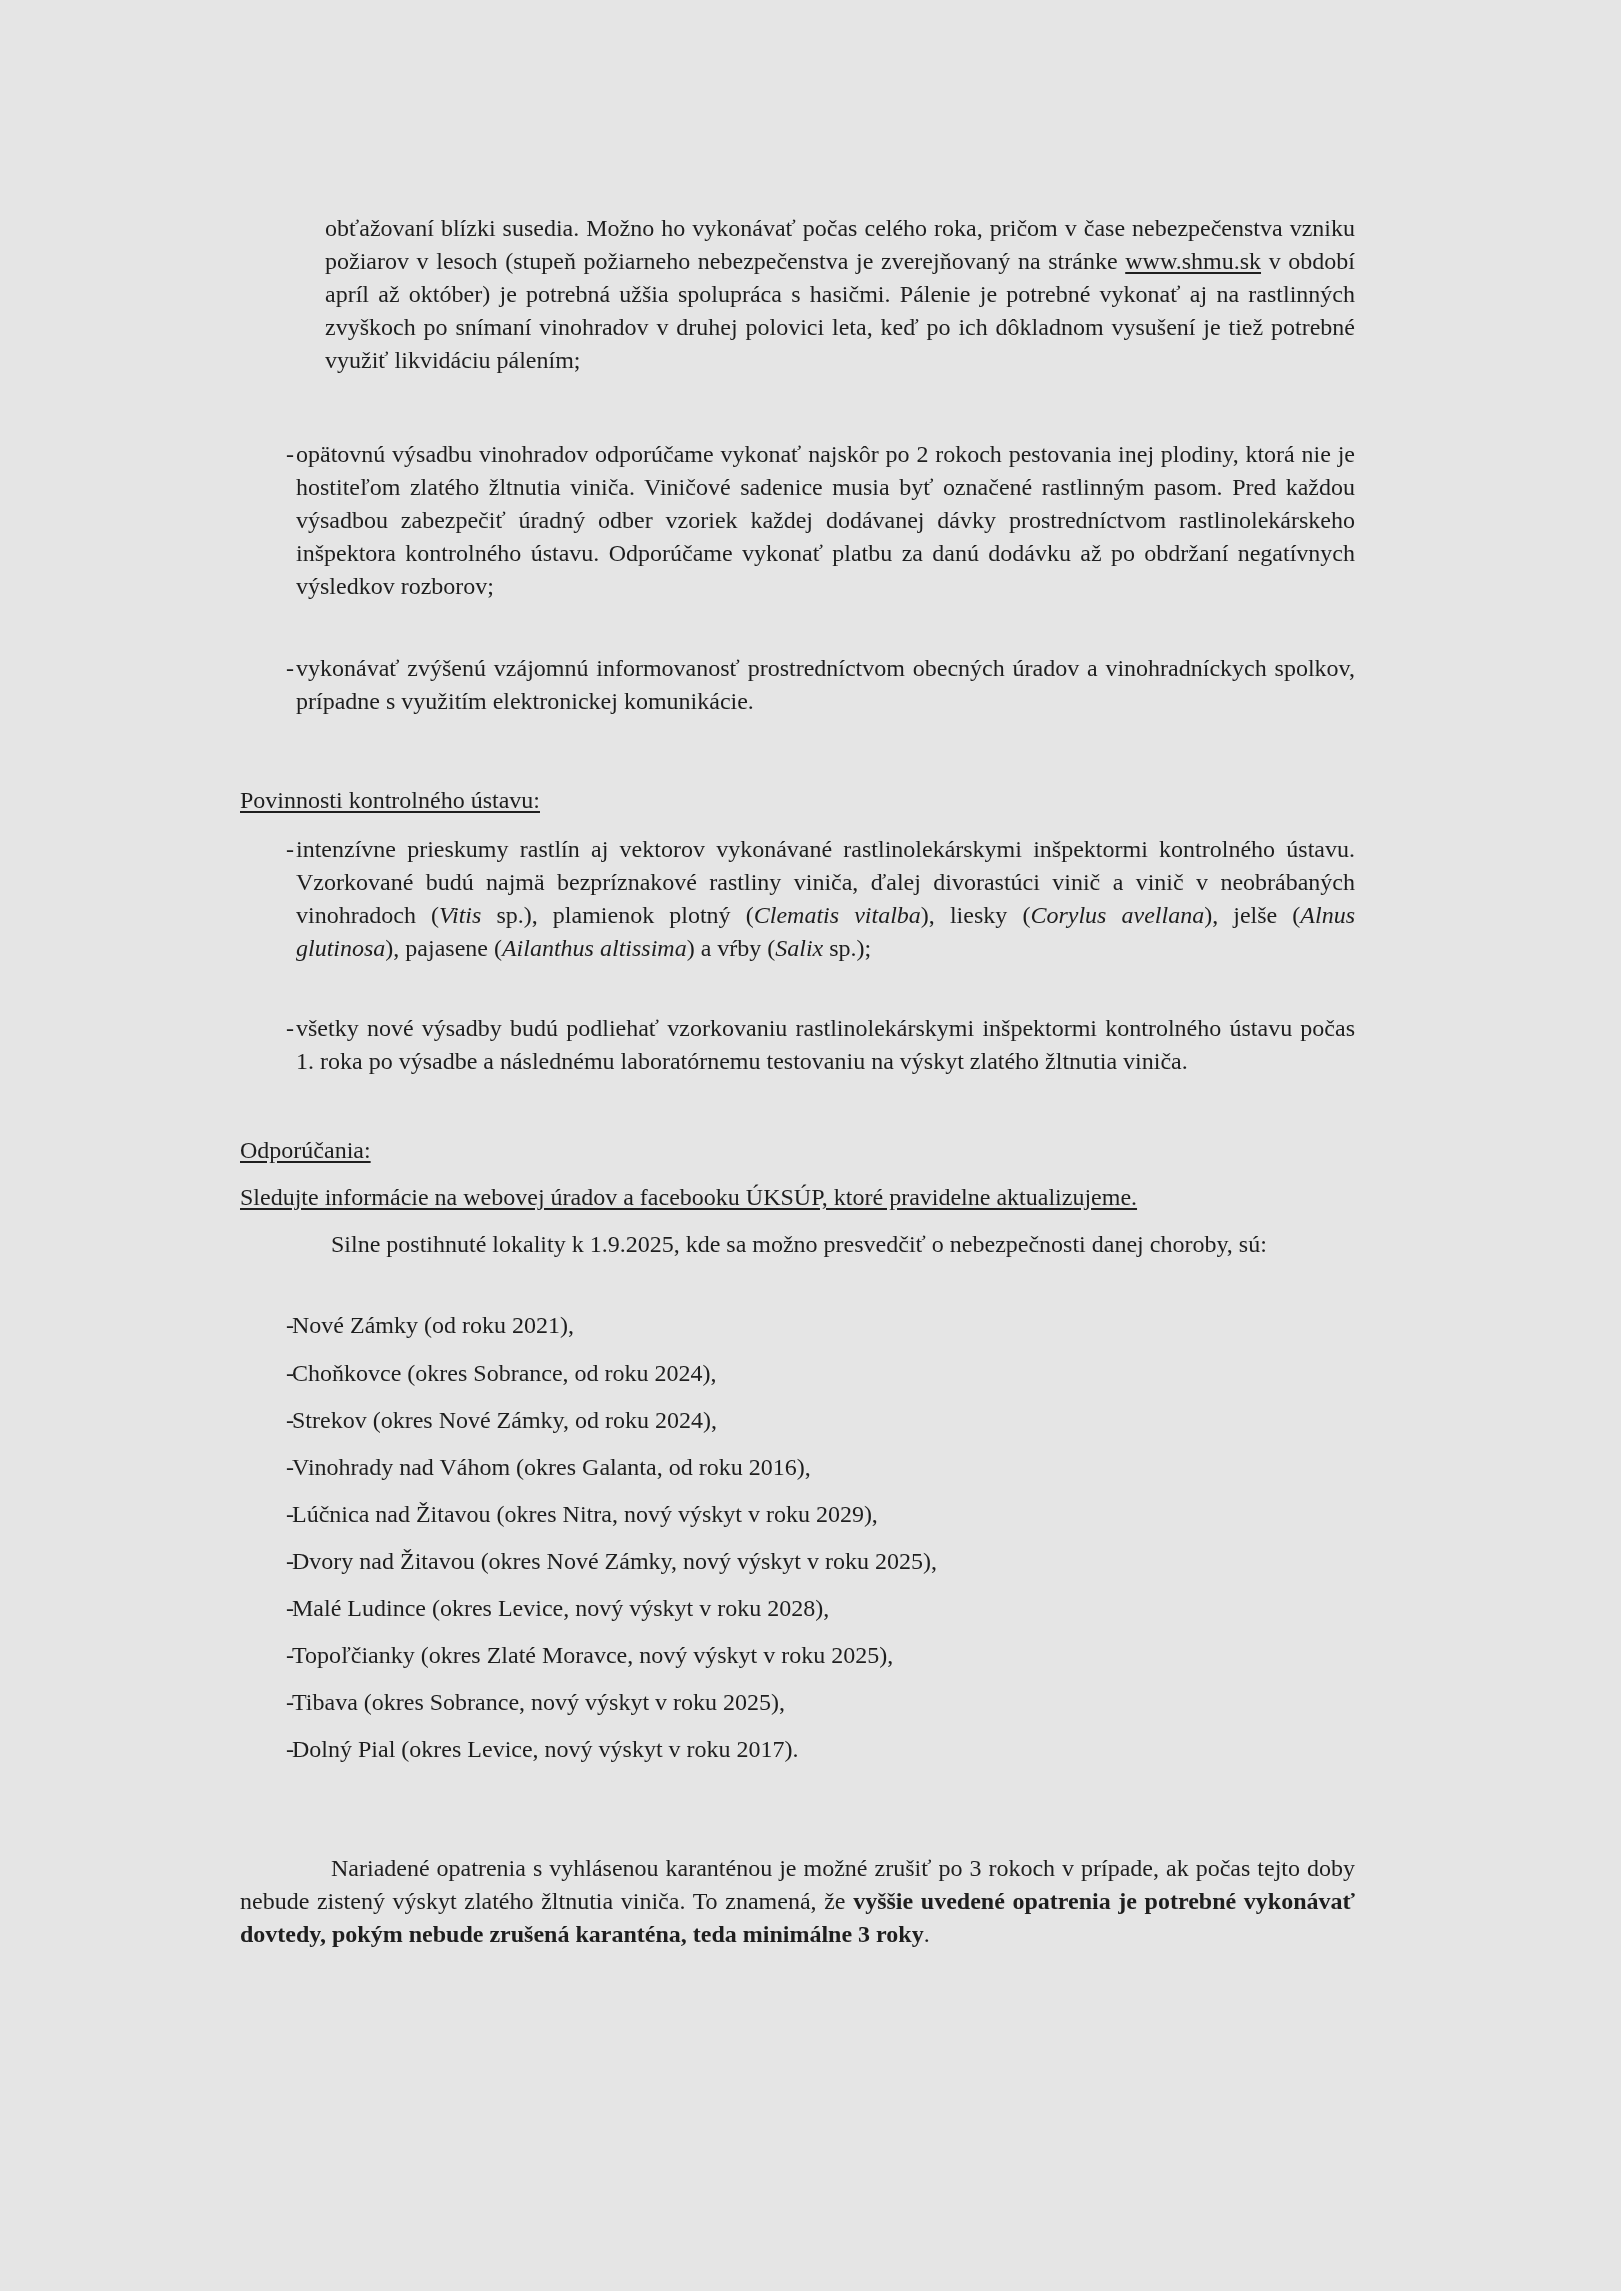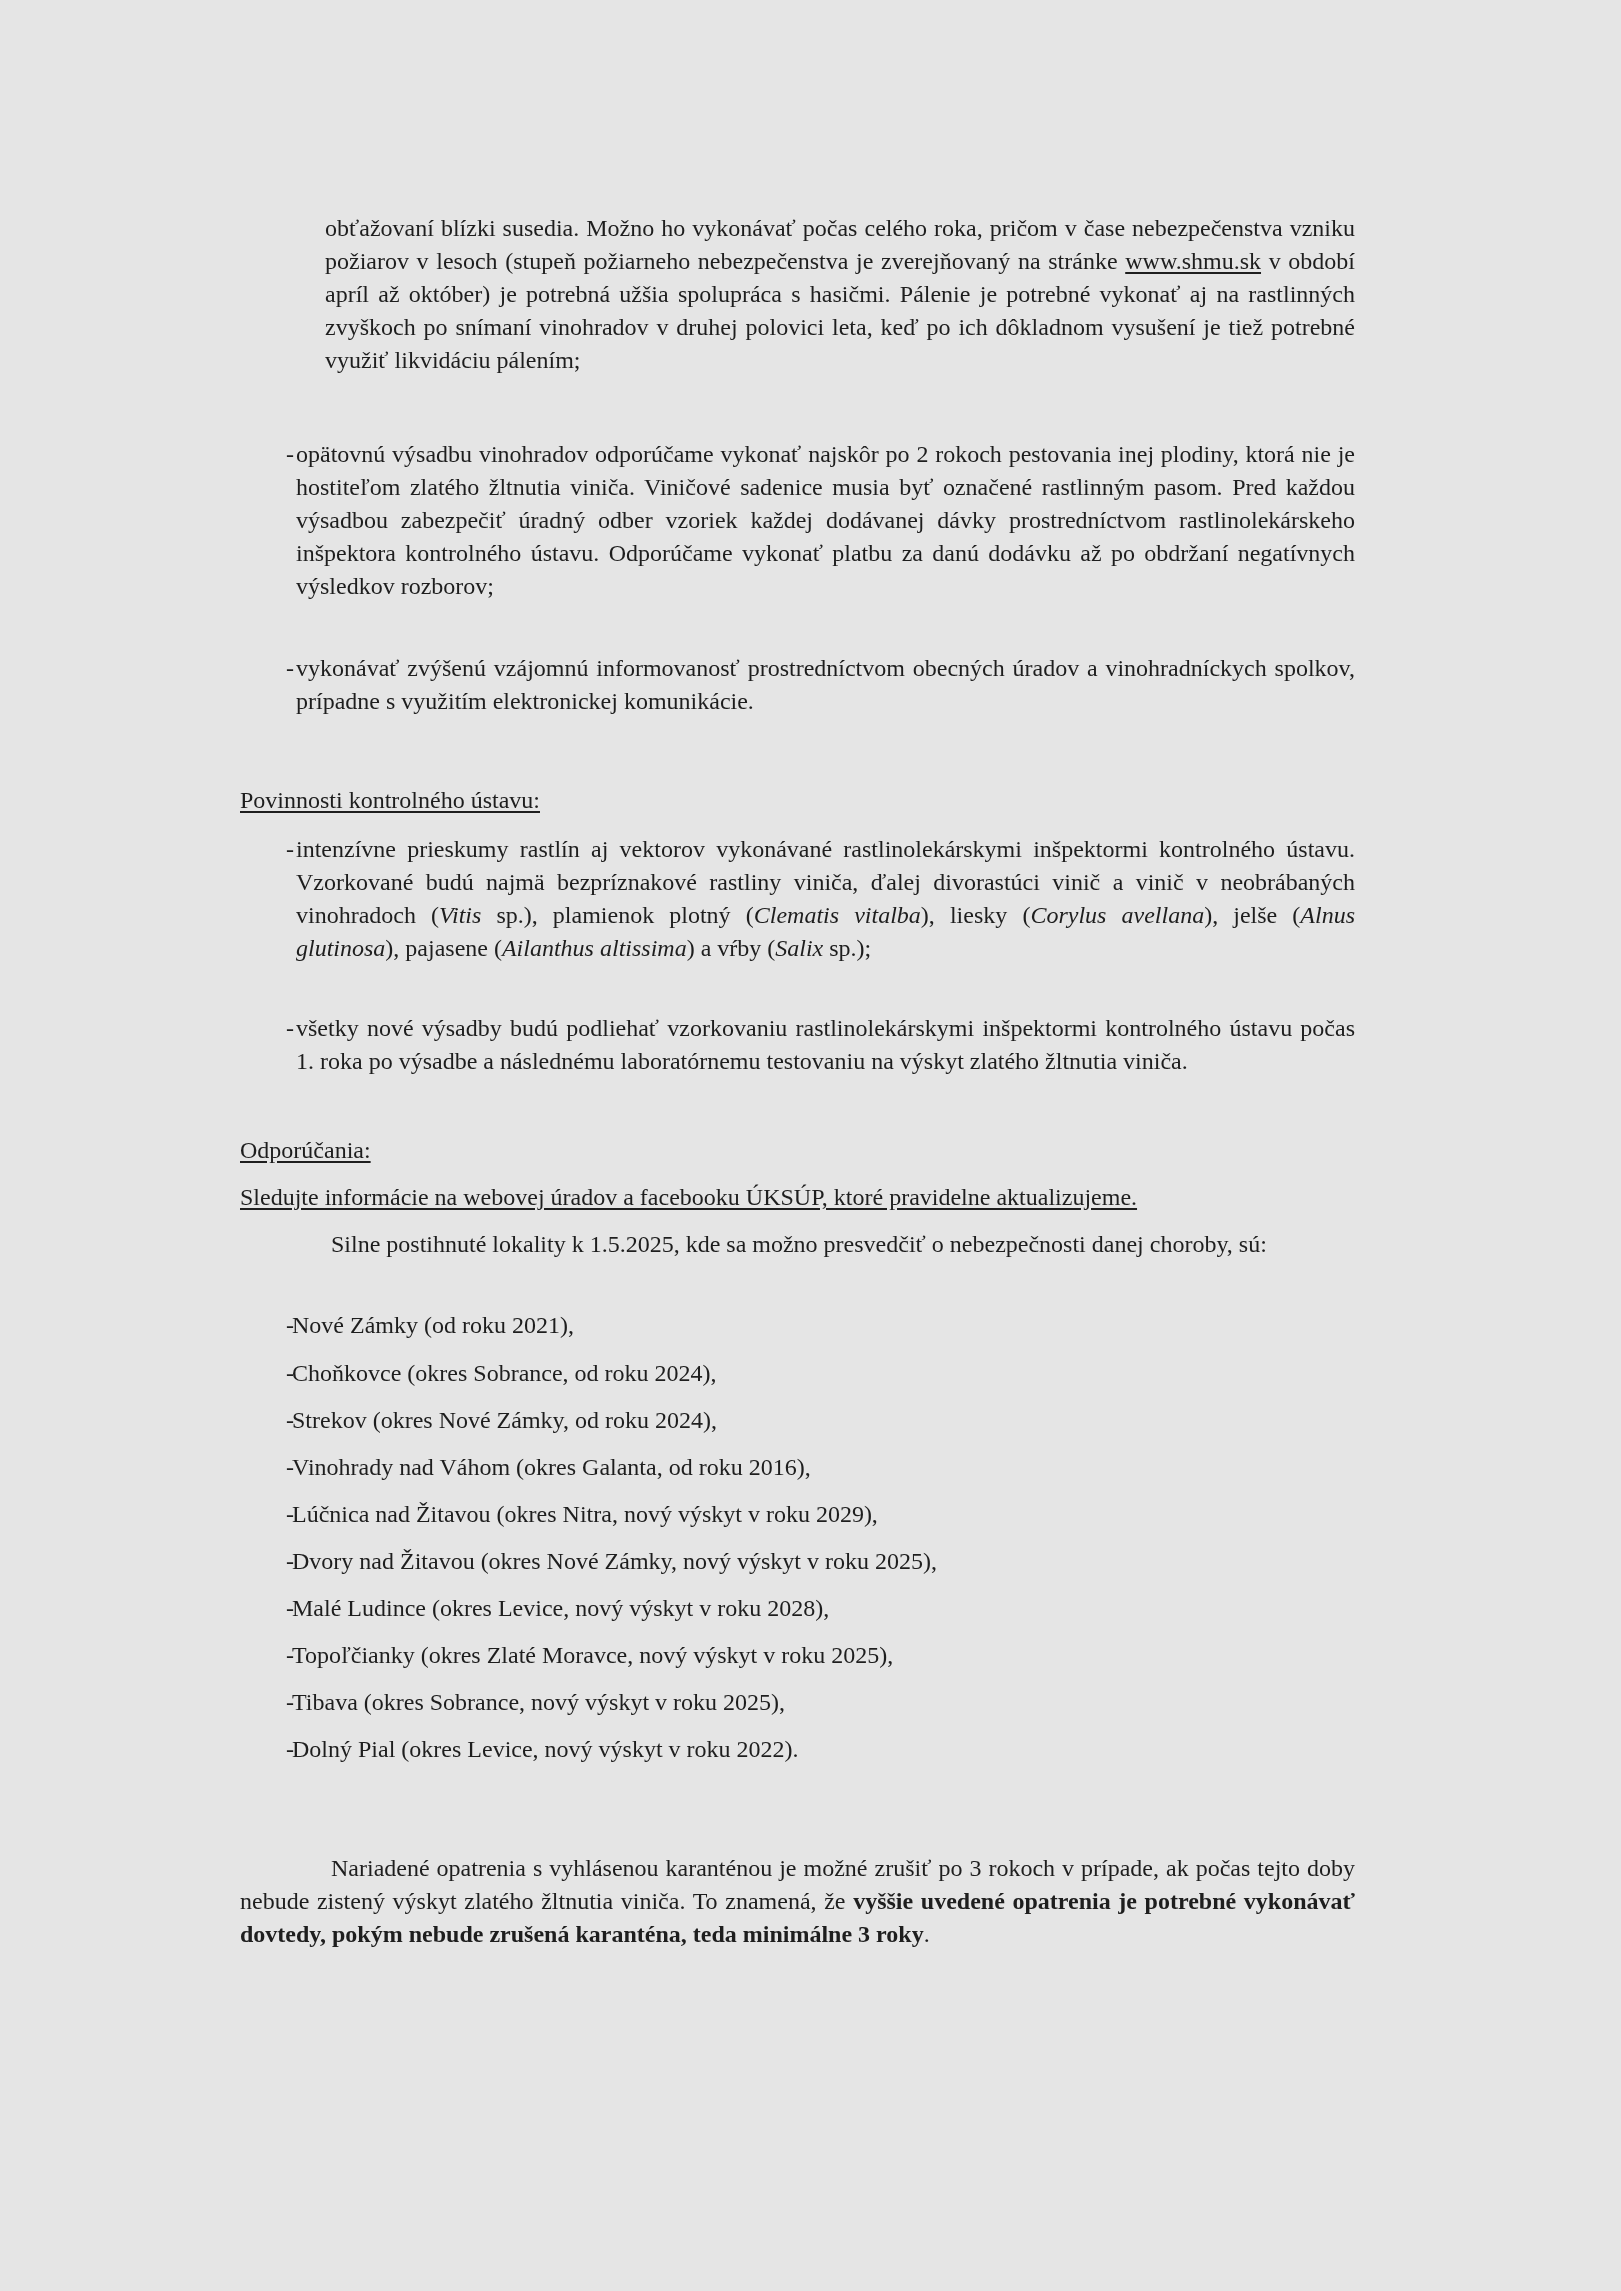--- a/index.html
+++ b/index.html
@@ -47,33 +47,33 @@
   </div>
 
   <div class="blk bullet" style="top:1012px;">
     <span class="dash">-</span>
     <div class="btext">všetky nové výsadby budú podliehať vzorkovaniu rastlinolekárskymi inšpektormi kontrolného ústavu počas 1. roka po výsadbe a následnému laboratórnemu testovaniu na výskyt zlatého žltnutia viniča.</div>
   </div>
 
   <div class="blk heading" style="top:1134px;">Odporúčania:</div>
   <div class="blk heading" style="top:1181px; white-space:nowrap;">Sledujte informácie na webovej úradov a facebooku ÚKSÚP, ktoré pravidelne aktualizujeme.</div>
 
-  <div class="blk para indent" style="top:1228px;">Silne postihnuté lokality k 1.5.2025, kde sa možno presvedčiť o nebezpečnosti danej choroby, sú:</div>
+  <div class="blk para indent" style="top:1228px;">Silne postihnuté lokality k 1.9.2025, kde sa možno presvedčiť o nebezpečnosti danej choroby, sú:</div>
 
   <div>
     <div class="loc" style="top:1309px;"><span class="dash">-</span><span class="ltext">Nové Zámky (od roku 2021),</span></div>
     <div class="loc" style="top:1357px;"><span class="dash">-</span><span class="ltext">Choňkovce (okres Sobrance, od roku 2024),</span></div>
     <div class="loc" style="top:1404px;"><span class="dash">-</span><span class="ltext">Strekov (okres Nové Zámky, od roku 2024),</span></div>
     <div class="loc" style="top:1451px;"><span class="dash">-</span><span class="ltext">Vinohrady nad Váhom (okres Galanta, od roku 2016),</span></div>
     <div class="loc" style="top:1498px;"><span class="dash">-</span><span class="ltext">Lúčnica nad Žitavou (okres Nitra, nový výskyt v roku 2029),</span></div>
     <div class="loc" style="top:1545px;"><span class="dash">-</span><span class="ltext">Dvory nad Žitavou (okres Nové Zámky, nový výskyt v roku 2025),</span></div>
     <div class="loc" style="top:1592px;"><span class="dash">-</span><span class="ltext">Malé Ludince (okres Levice, nový výskyt v roku 2028),</span></div>
     <div class="loc" style="top:1639px;"><span class="dash">-</span><span class="ltext">Topoľčianky (okres Zlaté Moravce, nový výskyt v roku 2025),</span></div>
     <div class="loc" style="top:1686px;"><span class="dash">-</span><span class="ltext">Tibava (okres Sobrance, nový výskyt v roku 2025),</span></div>
-    <div class="loc" style="top:1733px;"><span class="dash">-</span><span class="ltext">Dolný Pial (okres Levice, nový výskyt v roku 2022).</span></div>
+    <div class="loc" style="top:1733px;"><span class="dash">-</span><span class="ltext">Dolný Pial (okres Levice, nový výskyt v roku 2017).</span></div>
   </div>
 
   <div class="blk para indent" style="top:1852px;">
     <span>Nariadené opatrenia s vyhlásenou karanténou je možné zrušiť po 3 rokoch v prípade, ak počas tejto doby nebude zistený výskyt zlatého žltnutia viniča. To znamená, že </span><b>vyššie uvedené opatrenia je potrebné vykonávať dovtedy, pokým nebude zrušená karanténa, teda minimálne 3 roky</b><span>.</span>
   </div>
 
 </div>
 
 
 </body></html>

